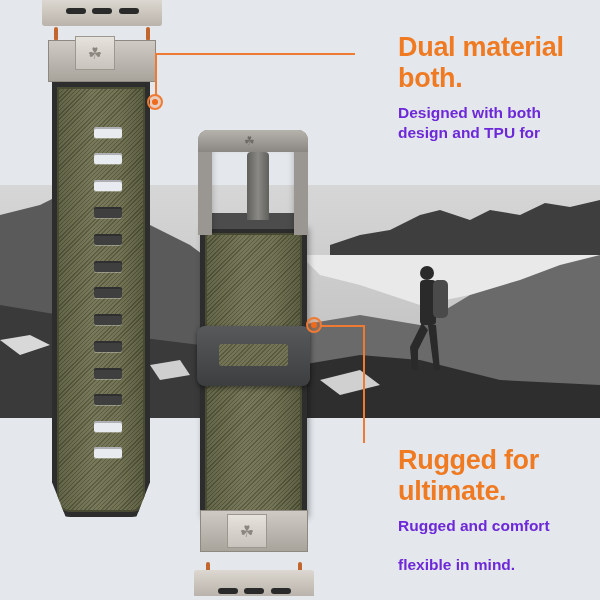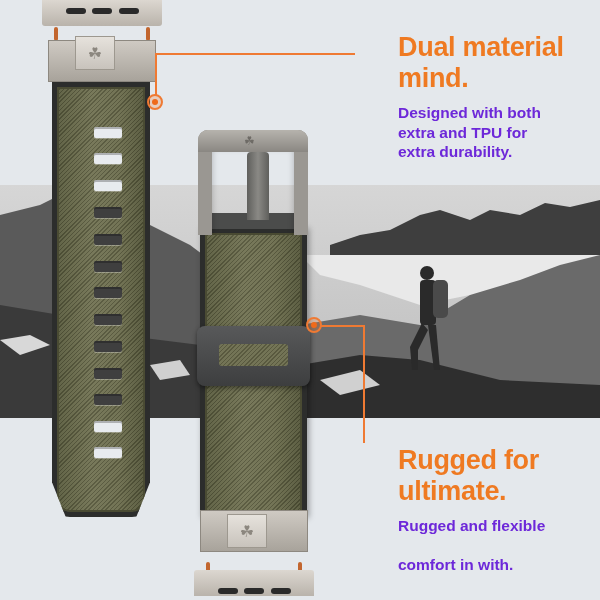--- a/index.html
+++ b/index.html
@@ -227,34 +227,33 @@
   <div class="callout-line" style="left:155px; top:53px; width:2px; height:42px;"></div>
   <div class="callout-dot" style="left:147px; top:94px;"></div>
 
   <div class="callout-dot" style="left:306px; top:317px;"></div>
   <div class="callout-line" style="left:320px; top:325px; width:45px; height:2px;"></div>
   <div class="callout-line" style="left:363px; top:325px; width:2px; height:118px;"></div>
 
   <div class="feature feature-1">
     <h2>
       <span>Dual material</span><br>
-      <span>mind.</span>
+      <span>both.</span>
     </h2>
     <p>
       <span>Designed with both</span><br>
-      <span>extra and TPU for</span><br>
-      <span>extra durability.</span>
+      <span>design and TPU for</span><br>
     </p>
   </div>
 
   <div class="feature feature-2">
     <h2>
       <span>Rugged for</span><br>
       <span>ultimate.</span>
     </h2>
     <p>
-      <span>Rugged and flexible</span><br>
+      <span>Rugged and comfort</span><br>
       <br>
-      <span>comfort in with.</span>
+      <span>flexible in mind.</span>
     </p>
   </div>
 
 </div>
 
 </body></html>

